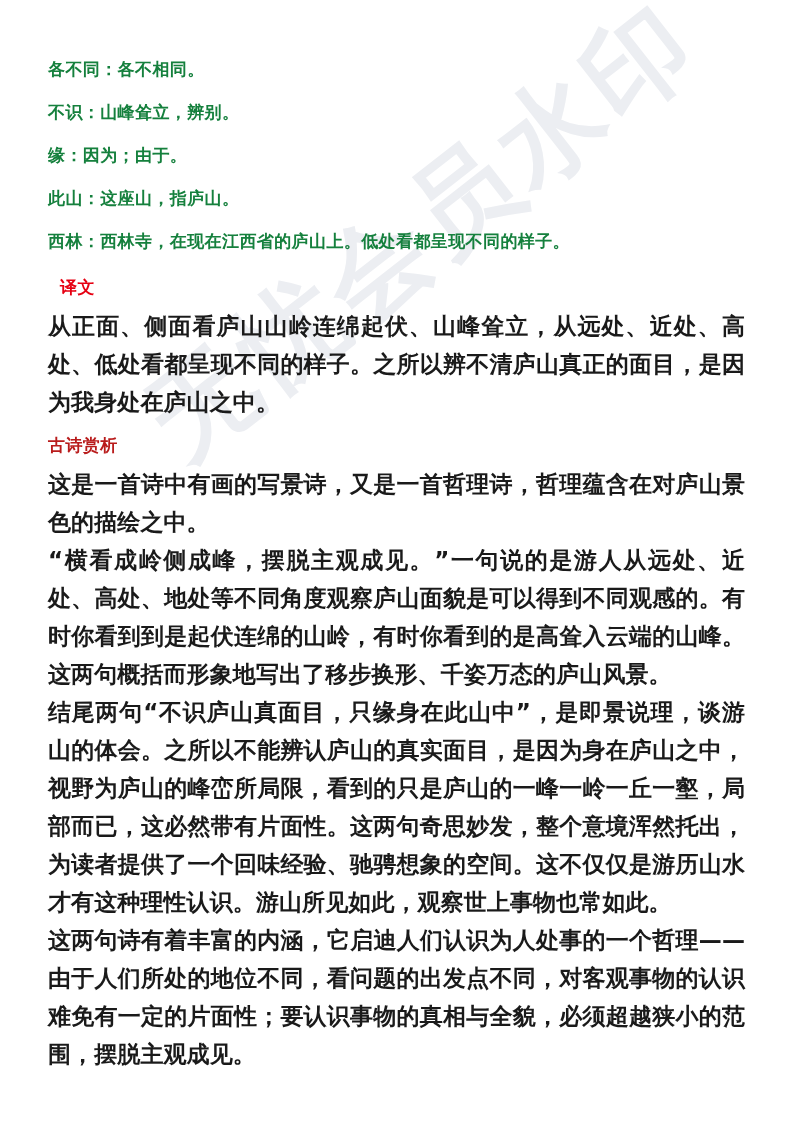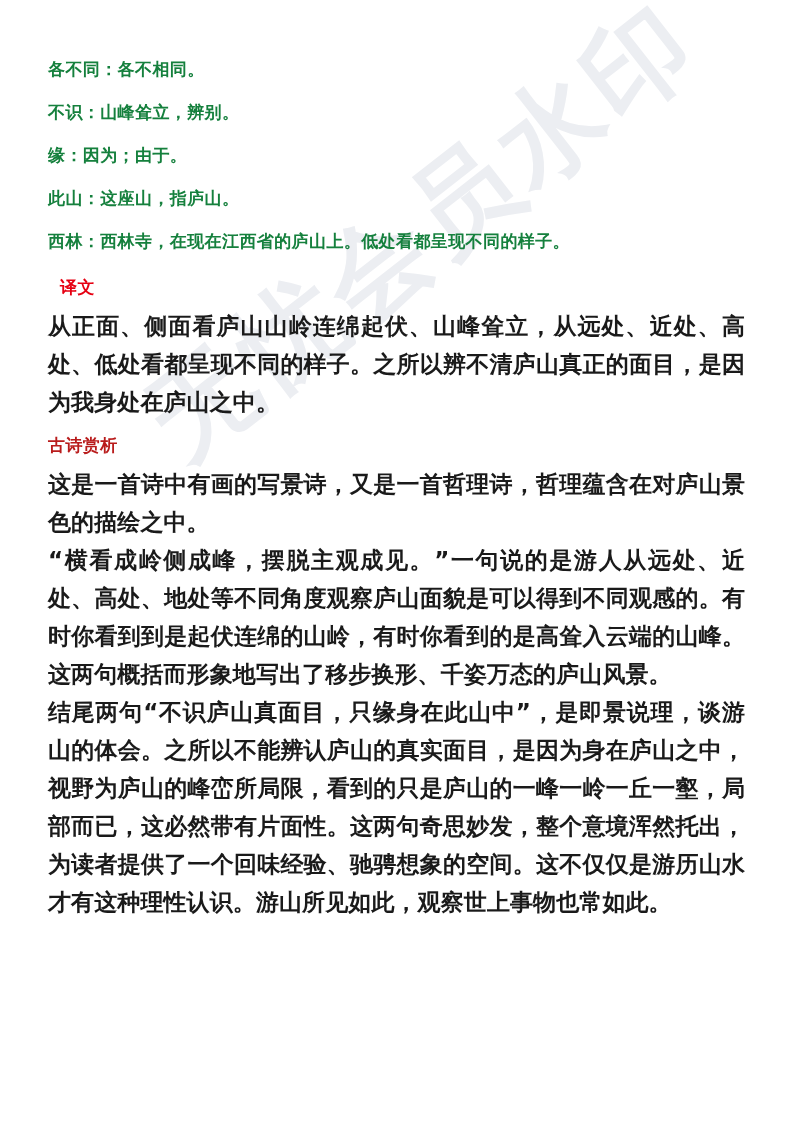--- a/index.html
+++ b/index.html
@@ -110,15 +110,16 @@
       <div class="gloss-line">西林：西林寺，在现在江西省的庐山上。低处看都呈现不同的样子。</div>
     </div>
 
     <div class="section-heading" style="color:#e60012;margin-left:12px;">译文</div>
     <p class="para">从正面、侧面看庐山山岭连绵起伏、山峰耸立，从远处、近处、高处、低处看都呈现不同的样子。之所以辨不清庐山真正的面目，是因为我身处在庐山之中。</p>
 
     <div class="section-heading" style="color:#b91c1c;">古诗赏析</div>
     <p class="para">这是一首诗中有画的写景诗，又是一首哲理诗，哲理蕴含在对庐山景色的描绘之中。</p>
     <p class="para">“横看成岭侧成峰，摆脱主观成见。”一句说的是游人从远处、近处、高处、地处等不同角度观察庐山面貌是可以得到不同观感的。有时你看到到是起伏连绵的山岭，有时你看到的是高耸入云端的山峰。这两句概括而形象地写出了移步换形、千姿万态的庐山风景。</p>
     <p class="para">结尾两句“不识庐山真面目，只缘身在此山中”，是即景说理，谈游山的体会。之所以不能辨认庐山的真实面目，是因为身在庐山之中，视野为庐山的峰峦所局限，看到的只是庐山的一峰一岭一丘一壑，局部而已，这必然带有片面性。这两句奇思妙发，整个意境浑然托出，为读者提供了一个回味经验、驰骋想象的空间。这不仅仅是游历山水才有这种理性认识。游山所见如此，观察世上事物也常如此。</p>
+    <p class="para">这两句诗有着丰富的内涵，它启迪人们认识为人处事的一个哲理——由于人们所处的地位不同，看问题的出发点不同，对客观事物的认识难免有一定的片面性；要认识事物的真相与全貌，必须超越狭小的范围，摆脱主观成见。</p>
 
   </div>
 </div>
 
 </body></html>

